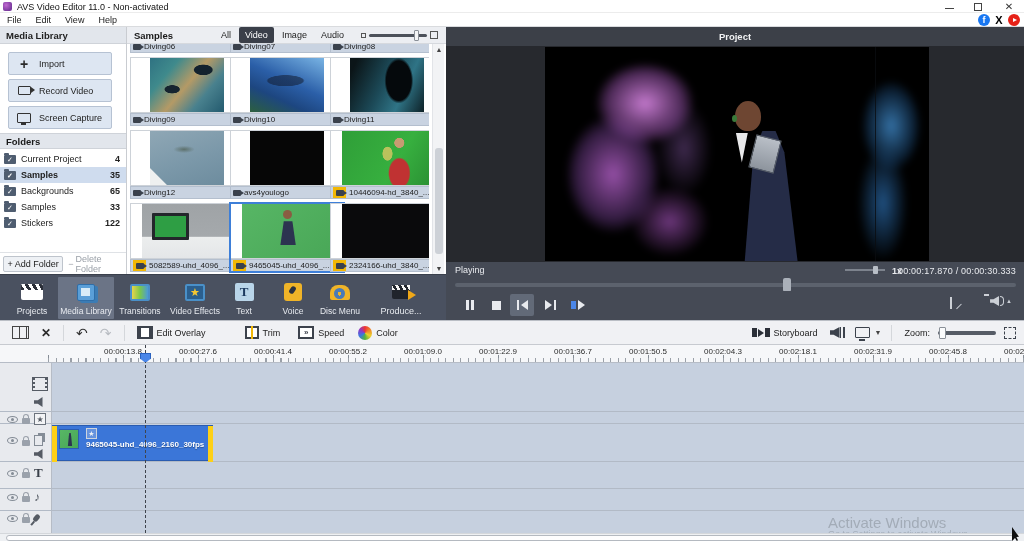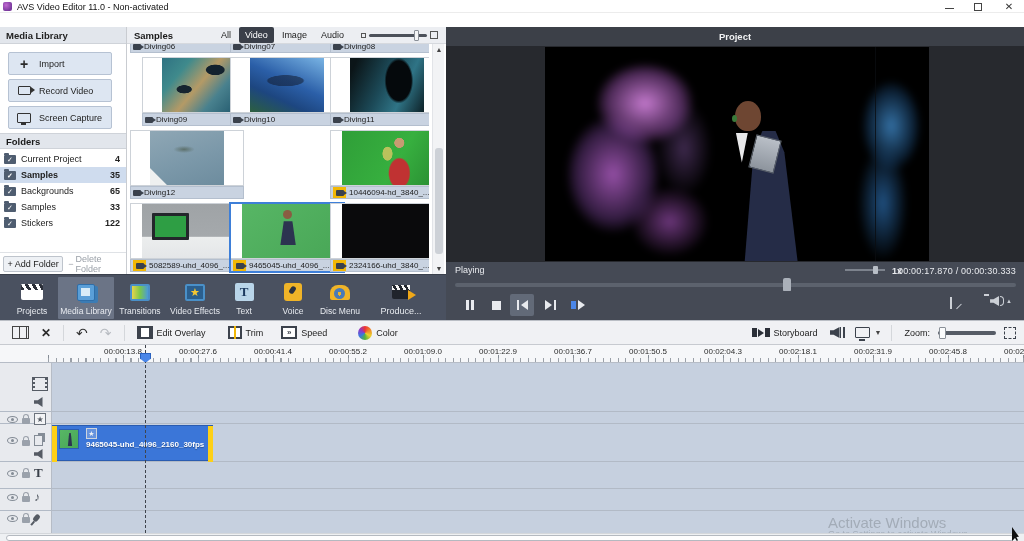--- a/index.html
+++ b/index.html
@@ -234,20 +234,31 @@
   <div class="titlebar">
     <div class="app-icon"></div>
     <span class="title-text">AVS Video Editor 11.0 - Non-activated</span>
     <div class="win-btns">
       <span class="wb wb-min"></span>
       <span class="wb wb-max"></span>
       <span class="wb wb-close">✕</span>
     </div>
   </div>
 
+  <div class="menubar">
+    <span class="menu-item">File</span>
+    <span class="menu-item">Edit</span>
+    <span class="menu-item">View</span>
+    <span class="menu-item">Help</span>
+    <div class="social">
+      <span class="soc soc-fb">f</span>
+      <span class="soc soc-x">X</span>
+      <span class="soc soc-yt"></span>
+    </div>
+  </div>
 
   <div class="sidebar">
     <div class="side-header">Media Library</div>
     <div class="side-btn" style="top:25px">
       <span class="sb-ic">
           <span class="ic-plus">+</span>
         </span>
       <span class="sb-label">Import</span>
     </div>
     <div class="side-btn" style="top:52px">
@@ -329,21 +340,21 @@
             <span>Diving07</span>
           </div>
       </div>
       <div class="card" style="left:203px;top:-4px">
         <div class="clabel">
             <span class="cam"></span>
             <span>Diving08</span>
           </div>
       </div>
 
-      <div class="card" style="left:15px;top:13px">
+      <div class="card" style="left:3px;top:13px">
         <div class="imgbox">
             <div class="thumb w43 t-d09"></div>
           </div>
         <div class="clabel">
             <span class="cam"></span>
             <span>Diving09</span>
           </div>
       </div>
       <div class="card" style="left:103px;top:13px">
         <div class="imgbox">
@@ -364,20 +375,29 @@
           </div>
       </div>
 
       <div class="card" style="left:3px;top:86px">
         <div class="imgbox">
             <div class="thumb w43 t-d12"></div>
           </div>
         <div class="clabel">
             <span class="cam"></span>
             <span>Diving12</span>
+          </div>
+      </div>
+      <div class="card" style="left:103px;top:86px">
+        <div class="imgbox">
+            <div class="thumb w43 t-black"></div>
+          </div>
+        <div class="clabel">
+            <span class="cam"></span>
+            <span>avs4youlogo</span>
           </div>
       </div>
       <div class="card" style="left:203px;top:86px">
         <div class="imgbox">
             <div class="thumb w169 t-1044"></div>
           </div>
         <div class="clabel">
             <span class="camY">
               <span class="cam"></span>
             </span>
@@ -546,29 +566,29 @@
         <span class="ic-undo">↶</span>
       </span>
     <span class="tb-ic">
         <span class="ic-redo">↷</span>
       </span>
     <span class="tb-sep"></span>
     <span class="tb-ic">
         <span class="ic-filmframe"></span>
         <span>Edit Overlay</span>
       </span>
-    <span class="tb-ic" style="margin-left:22px">
+    <span class="tb-ic" style="margin-left:39px">
         <span class="ic-trim"></span>
         <span>Trim</span>
       </span>
     <span class="tb-ic" style="margin-left:18px">
         <span class="ic-speed">»</span>
         <span>Speed</span>
       </span>
-    <span class="tb-ic" style="margin-left:31px">
+    <span class="tb-ic" style="margin-left:14px">
         <span class="ic-wheel"></span>
         <span>Color</span>
       </span>
     <div class="tb-right">
       <span class="tb-ic" style="margin-left:0">
         <span class="ic-story">
             <i></i>
             <u></u>
             <i></i>
           </span>

